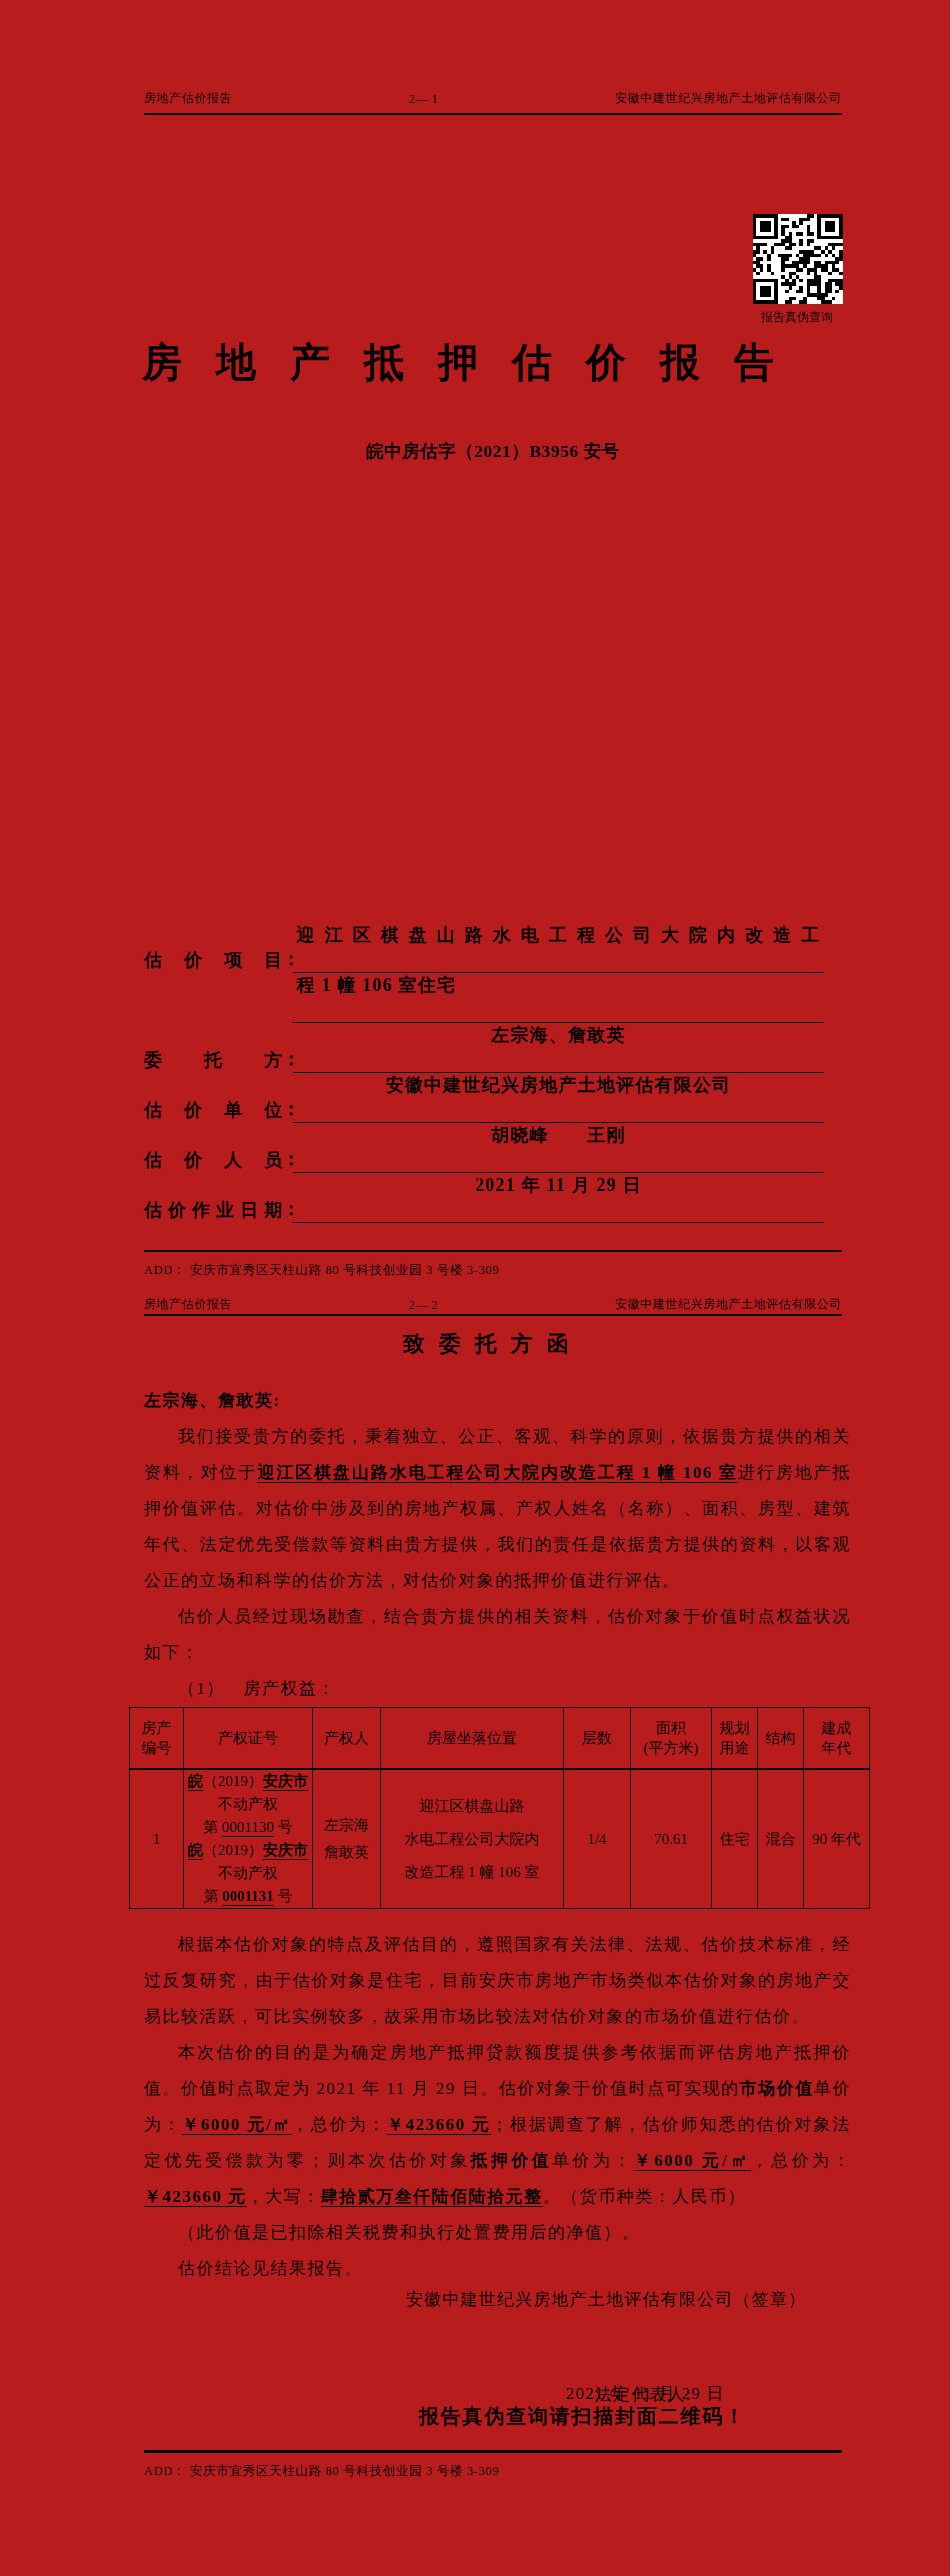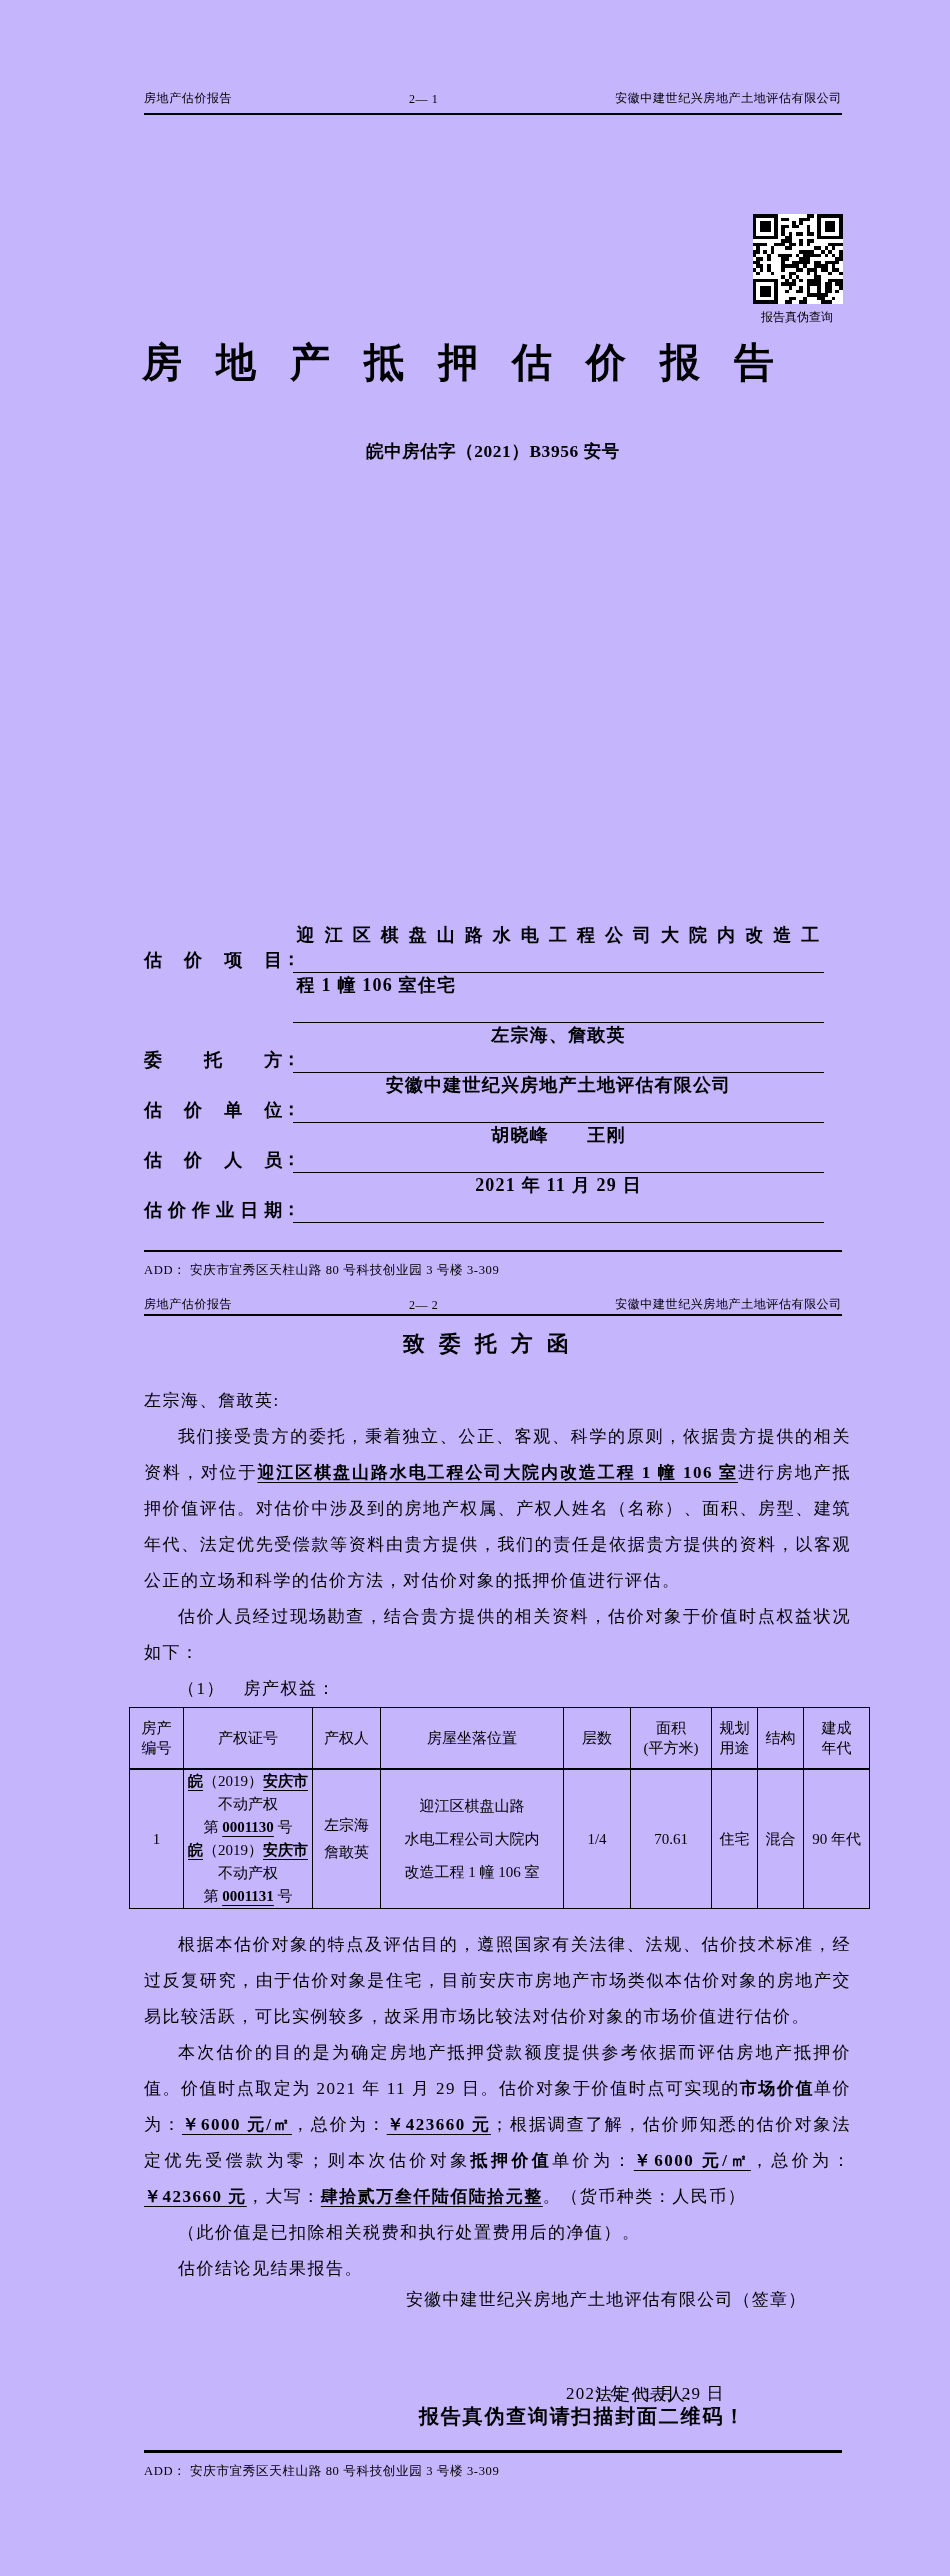--- a/index.html
+++ b/index.html
@@ -1,19 +1,19 @@
 <!DOCTYPE html>
 <html style="font-size:9.6px"><head>
 <meta charset="utf-8">
 <style>
   html,body{margin:0;padding:0;background:#ffffff;}
   .page{
     position:relative;
     width:951px;height:2576px;
-    background:#c4b5fd;color:#000;
+    background:#b91c1c;color:#000;
     font-family:"Liberation Serif","DejaVu Serif",serif;
     overflow:hidden;
   }
   .abs{position:absolute;}
   
   .runhead{
     left:144px;width:698px;
     display:flex;justify-content:space-between;align-items:flex-end;
     font-size:12px;letter-spacing:0.6px;white-space:nowrap;
   }
@@ -51,21 +51,21 @@
   .lettertitle{
     left:144px;top:1329px;width:698px;text-align:center;
     font-size:21.6px;font-weight:bold;letter-spacing:14.4px;white-space:nowrap;
   }
   .body2{
     left:144px;top:1383px;width:707px;
     font-size:17px;line-height:36px;letter-spacing:1.5px;
     text-align:justify;
   }
   .body2 p{margin:0;text-indent:2em;}
-  .body2 .salut{font-weight:normal;text-indent:0;}
+  .body2 .salut{font-weight:bold;text-indent:0;}
   .body2 u, .useg{text-decoration:underline;text-underline-offset:4.2px;text-decoration-thickness:1.2px;}
   
   table.ptable{
     border-collapse:collapse;table-layout:fixed;
     width:740px;margin:0 0 18px -15px;
     letter-spacing:0;
   }
   table.ptable th, table.ptable td{
     border:1.2px solid #000;text-align:center;vertical-align:middle;
     font-weight:normal;padding:0 1.2px;overflow:hidden;
@@ -416,21 +416,21 @@
               <div>年代</div>
             </th>
         </tr>
       </thead>
       <tbody>
         <tr>
           <td>1</td>
           <td class="cert">
               <div><span class="useg" style="font-weight: bold;">皖</span><span>（2019）</span><span class="useg" style="font-weight: bold;">安庆市</span></div>
               <div><span>不动产权</span></div>
-              <div><span>第 </span><span class="useg" style="font-weight: bold; margin-top: 20px;">0001130</span><span> 号</span></div>
+              <div><span>第 </span><span class="useg" style="font-weight: normal; margin-top: 20px;">0001130</span><span> 号</span></div>
               <div><span class="useg" style="font-weight: bold;">皖</span><span>（2019）</span><span class="useg" style="font-weight: bold;">安庆市</span></div>
               <div><span>不动产权</span></div>
               <div><span>第 </span><span class="useg" style="font-weight: bold;">0001131</span><span> 号</span></div>
             </td>
           <td class="owner">
               <div>左宗海</div>
               <div>詹敢英</div>
             </td>
           <td class="loc">
               <div>迎江区棋盘山路</div>

